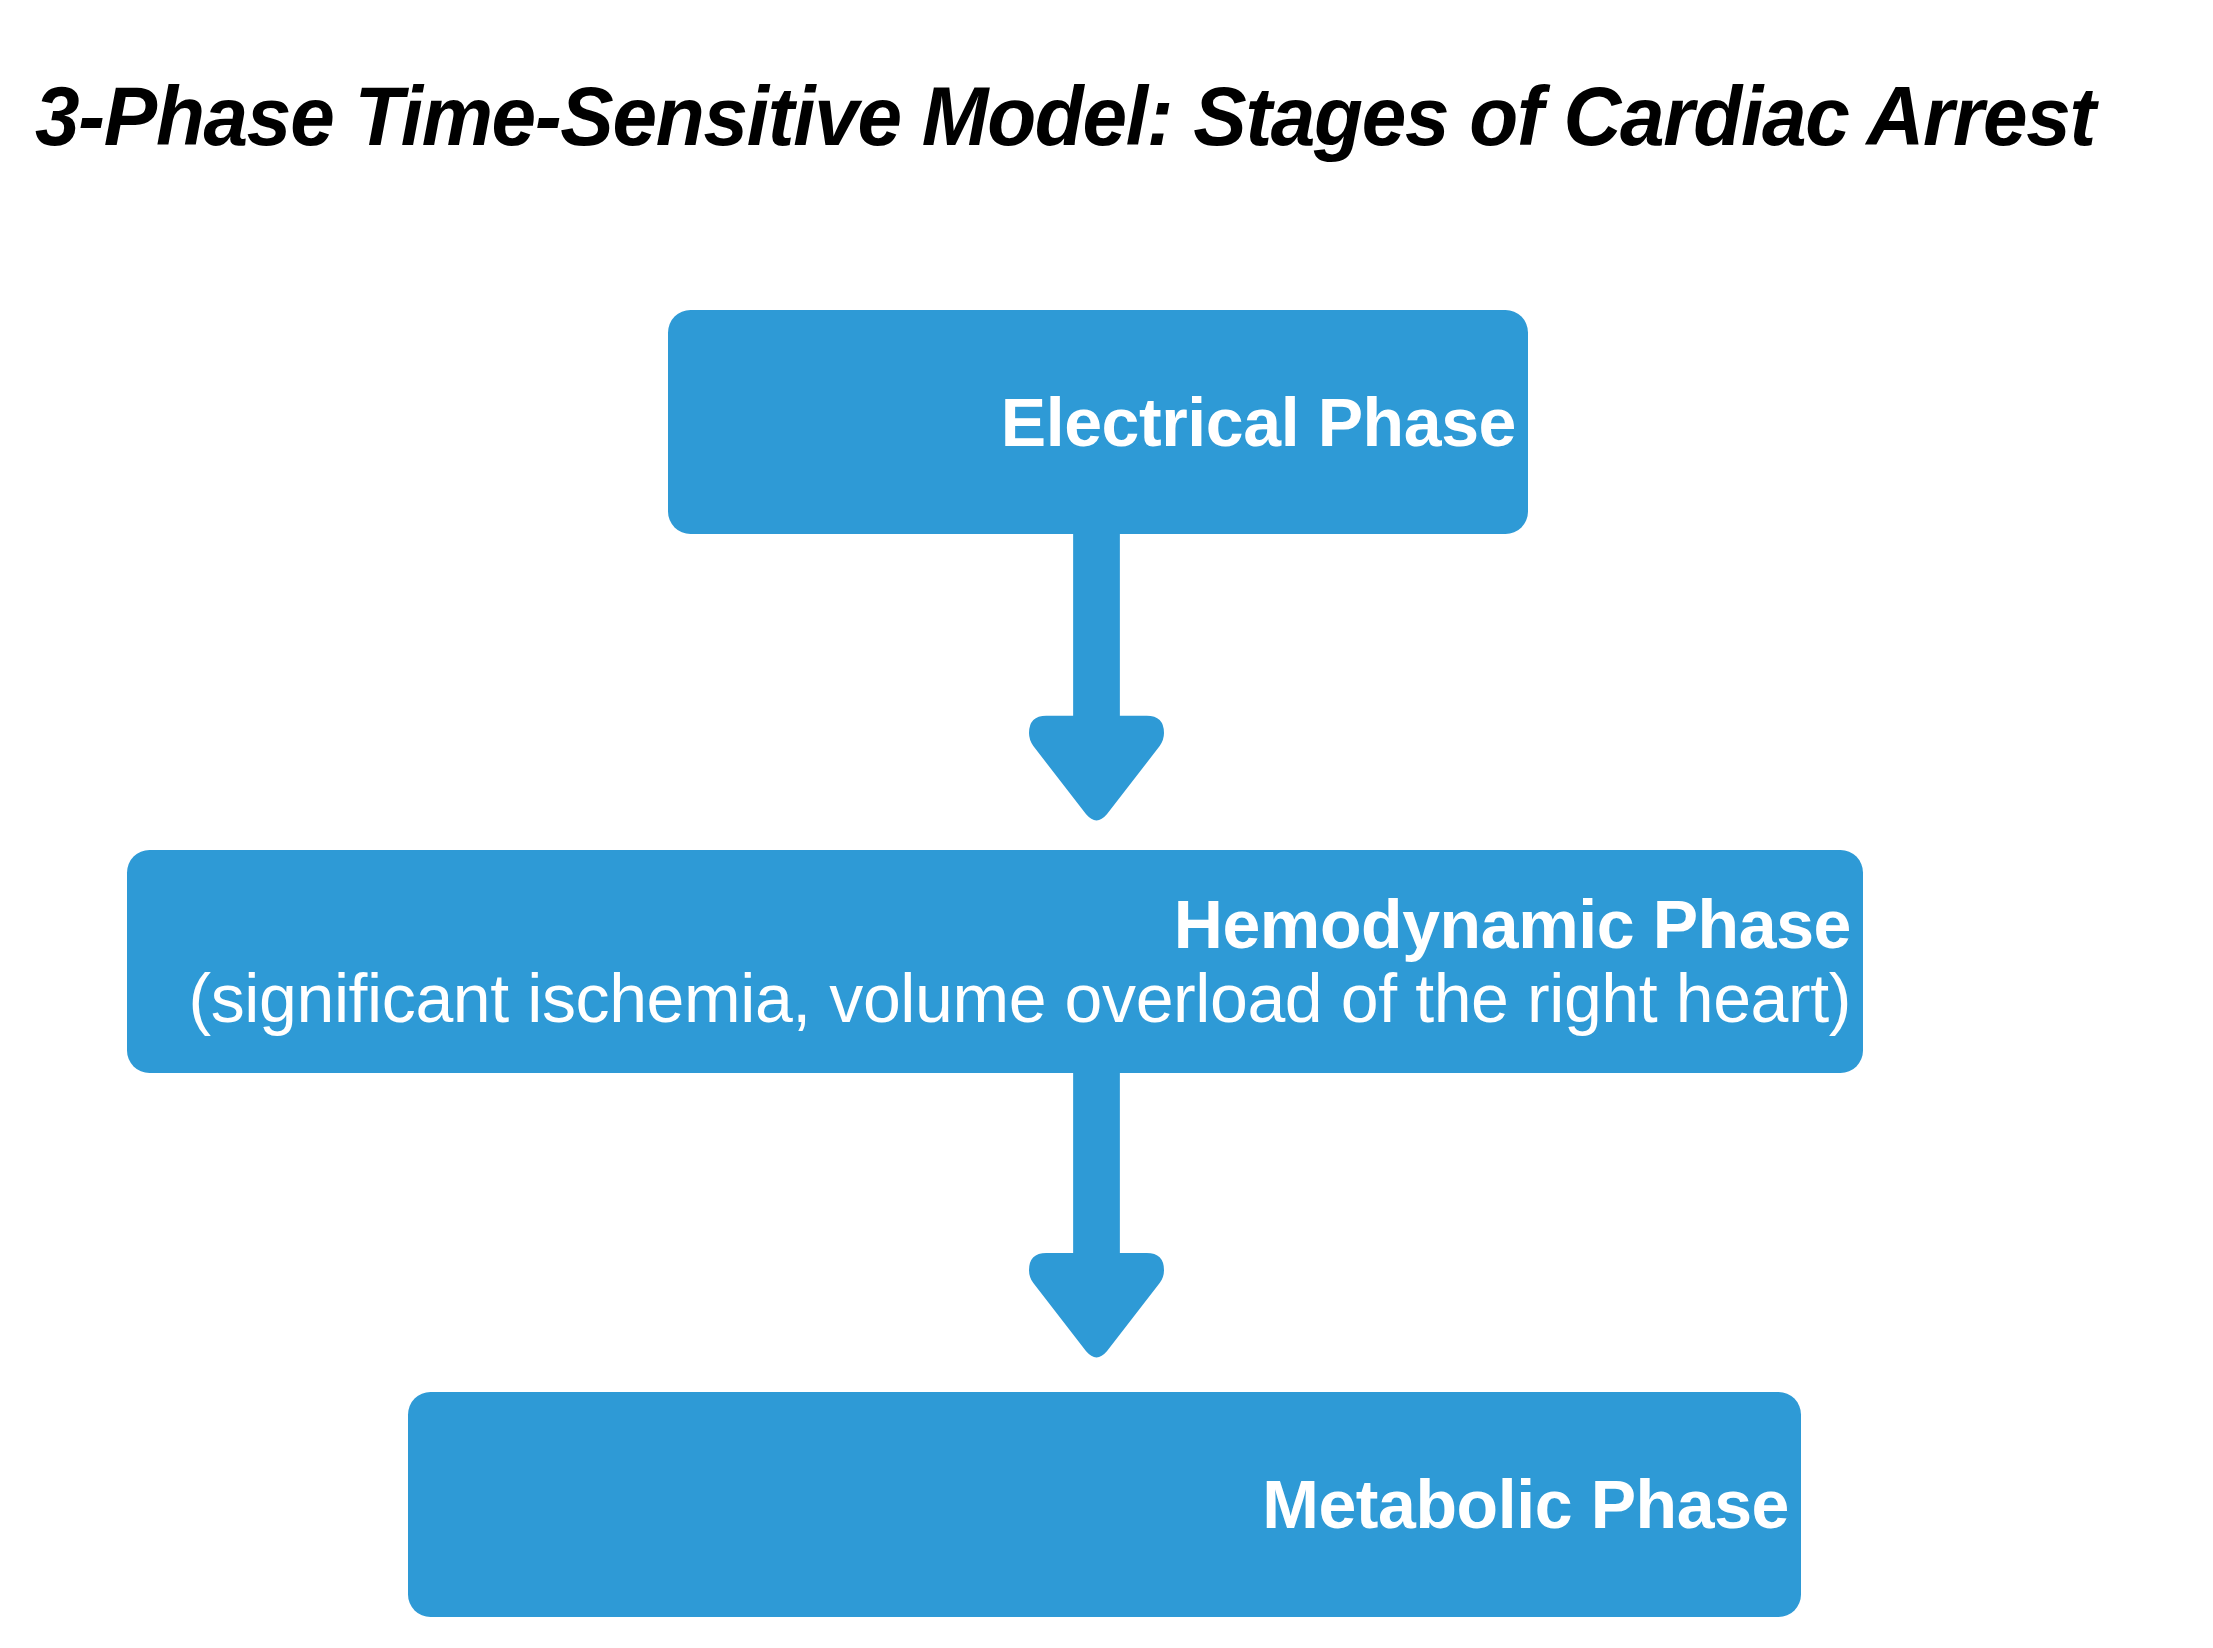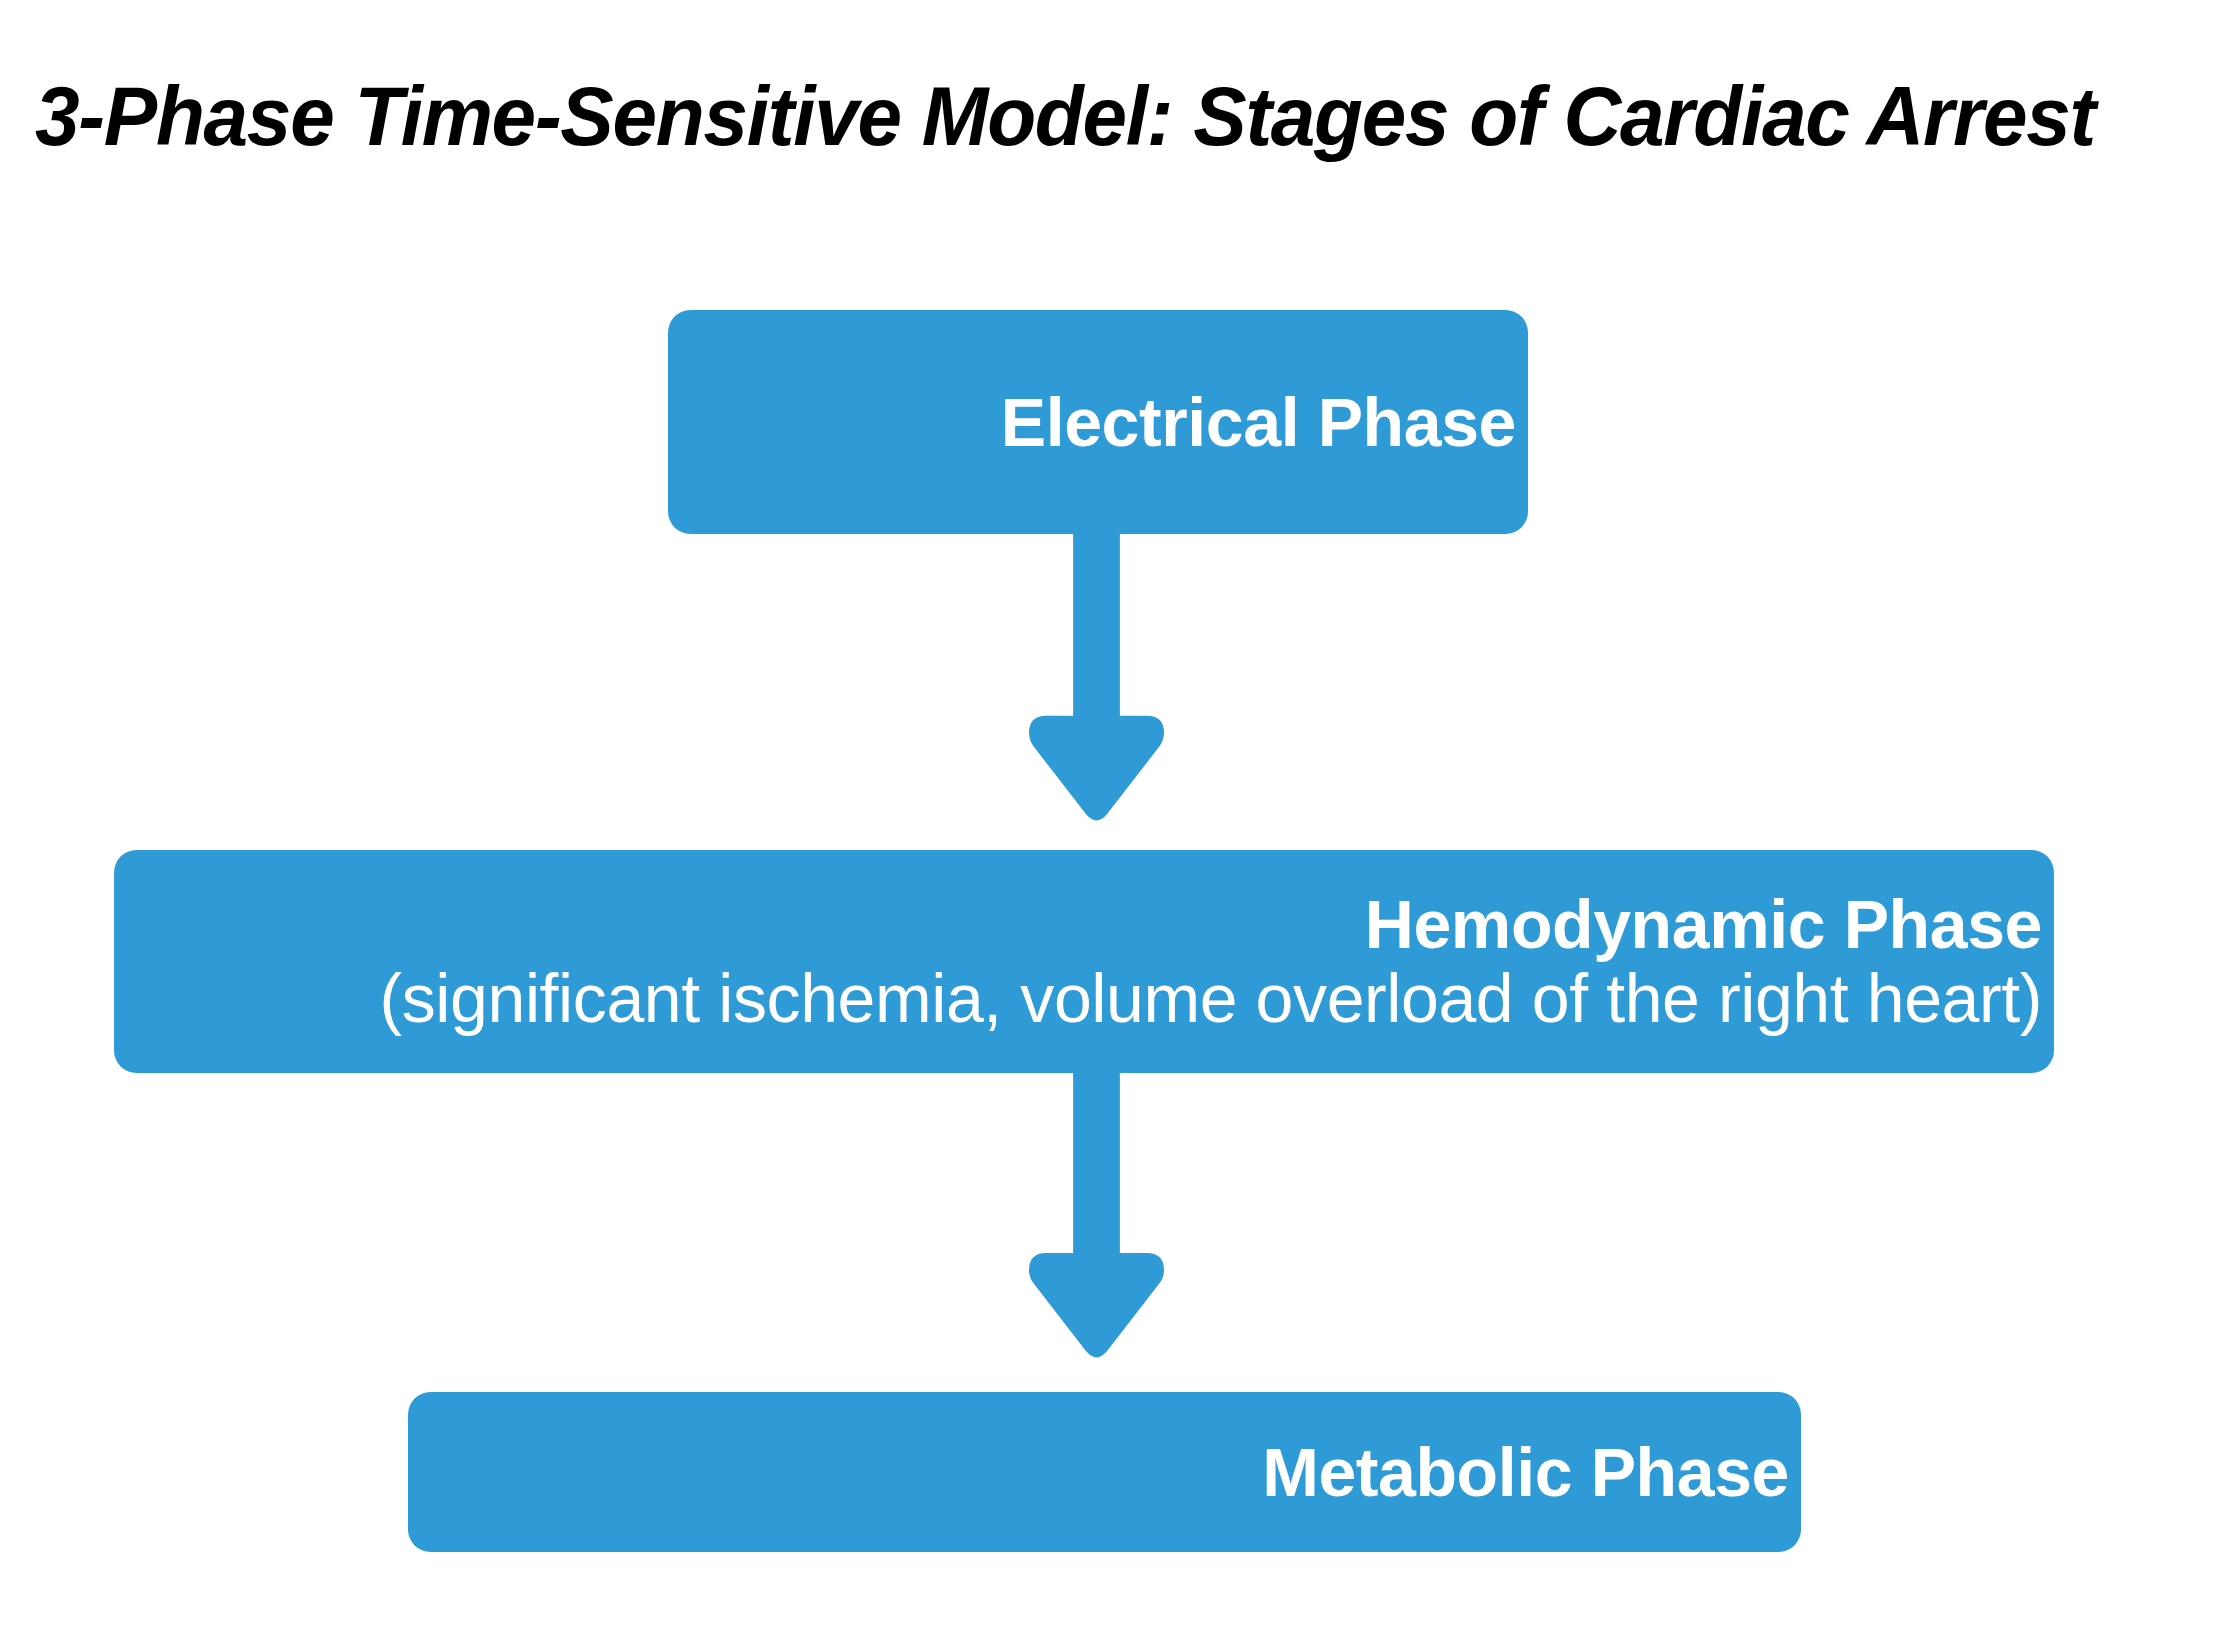--- a/index.html
+++ b/index.html
@@ -65,22 +65,22 @@
   }
   .phase-subtitle {
     font-size: 68px;
     line-height: 74px;
     font-weight: normal;
     white-space: nowrap;
     letter-spacing: -0.4px;
   }
 
   #box-electrical  { left: 668px;  top: 278px;  width: 860px;  height: 224px; }
-  #box-hemodynamic { left: 114px;  top: 818px;  width: 1940px; height: 223px; }
-  #box-metabolic   { left: 408px;  top: 1360px; width: 1393px; height: 160px; }
+  #box-hemodynamic { left: 127px;  top: 818px;  width: 1736px; height: 223px; }
+  #box-metabolic   { left: 408px;  top: 1360px; width: 1393px; height: 225px; }
 
   
   .arrow-connector {
     position: absolute;
     left: 1029px;
     width: 135px;
   }
   #arrow-1 { top: 497px;  height: 294px; }
   #arrow-2 { top: 1036px; height: 292px; }
   .arrow-connector svg { display: block; width: 100%; height: 100%; }

